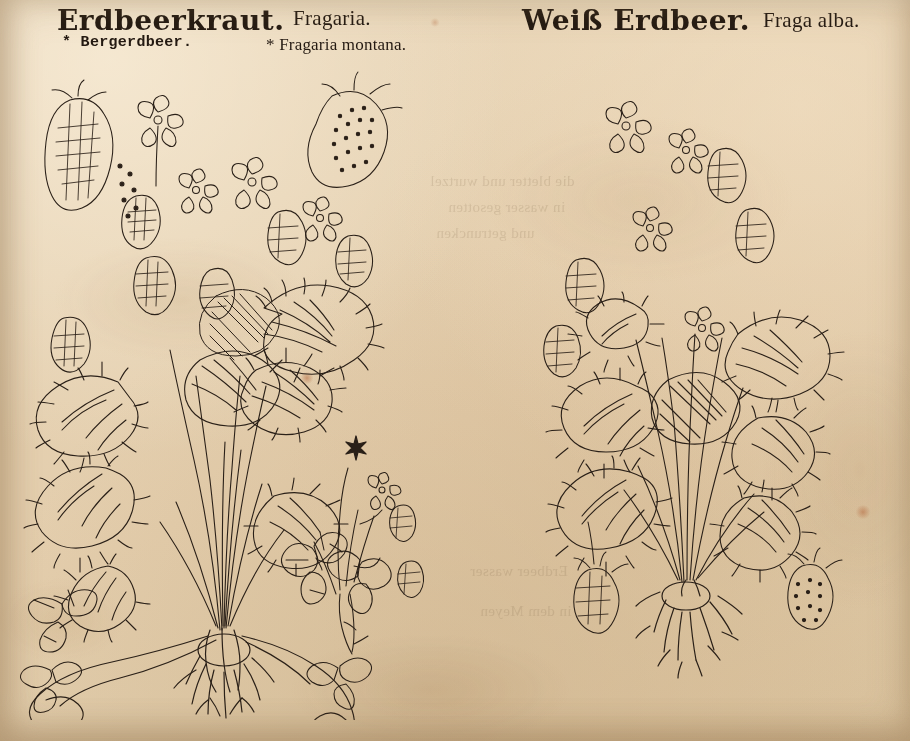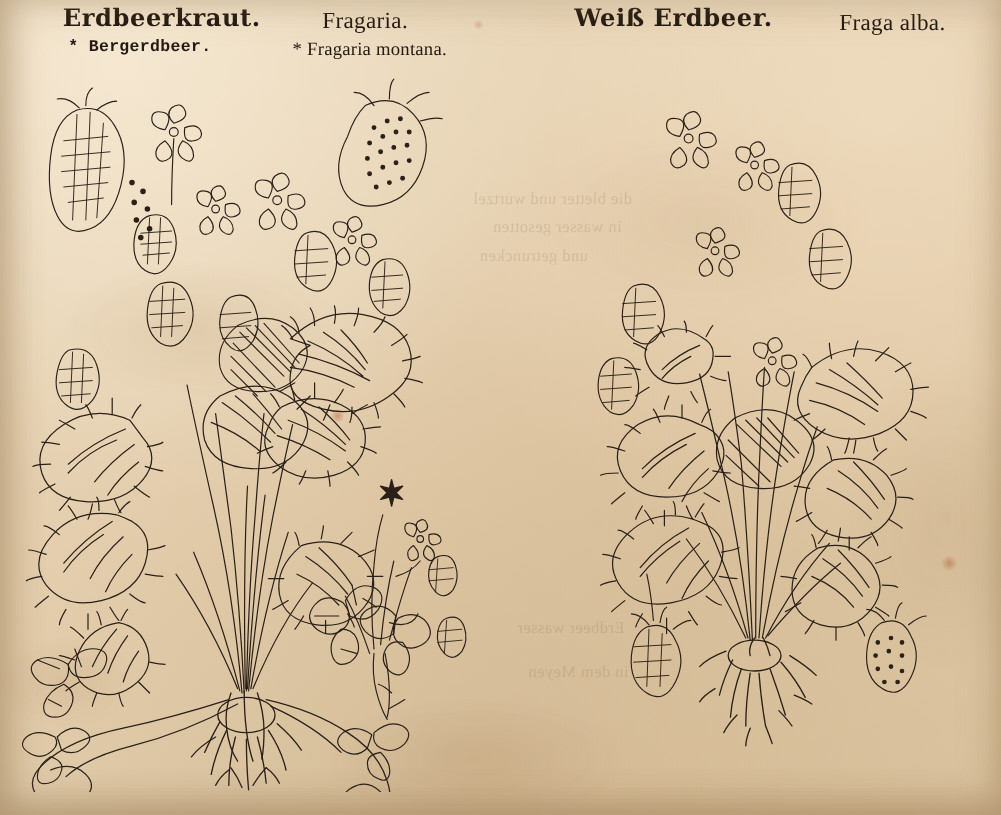--- a/index.html
+++ b/index.html
@@ -79,21 +79,21 @@
     height: 70px;
   }
   .hd {
     position: absolute;
     color: #241a12;
     white-space: nowrap;
   }
   .fraktur {
     font-family: "DejaVu Serif", serif;
     font-weight: 700;
-    font-size: 22px;
+    font-size: 28px;
     letter-spacing: .5px;
   }
   .fraktur-sm {
     font-family: Liberation Mono, monospace;
     font-weight: 700;
     font-size: 15px;
     letter-spacing: .3px;
   }
   .roman {
     font-family: "Liberation Serif", serif;

